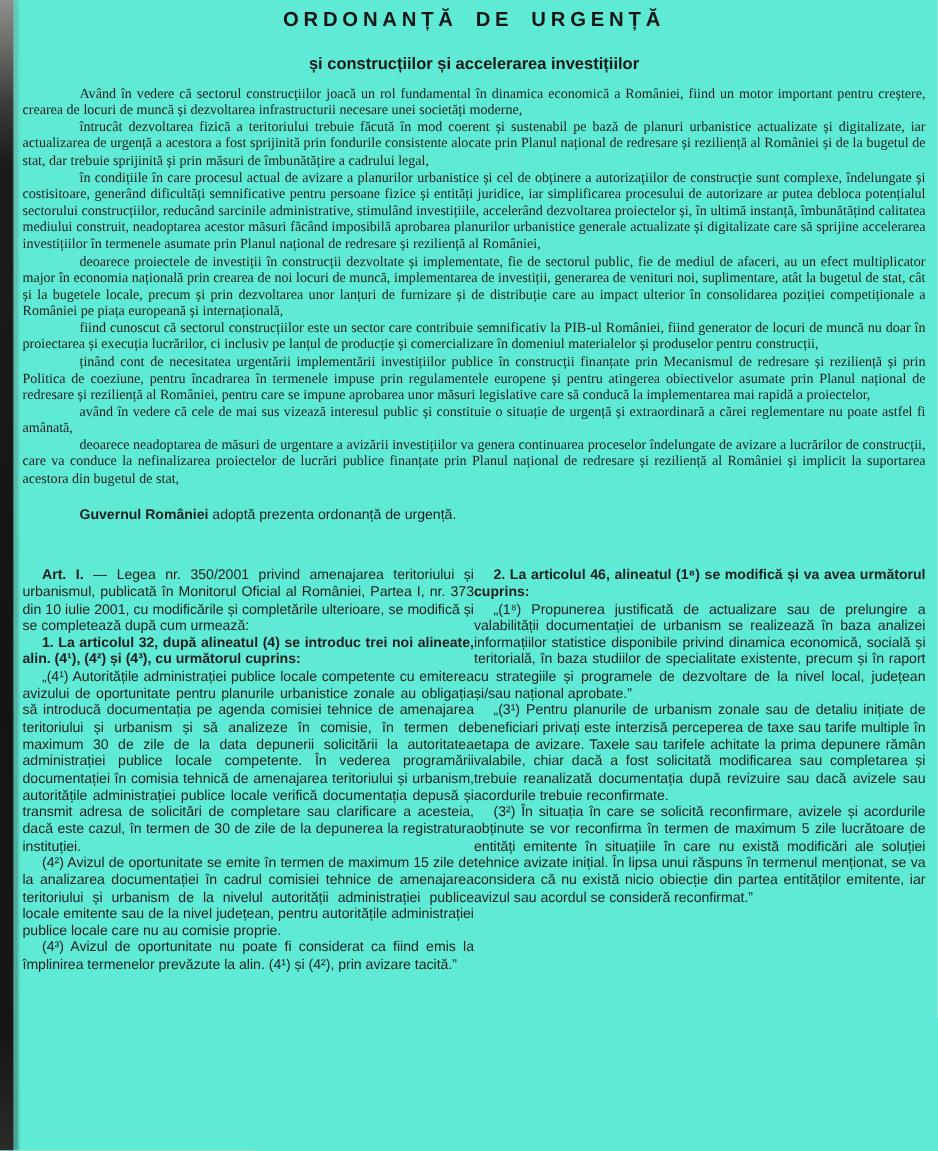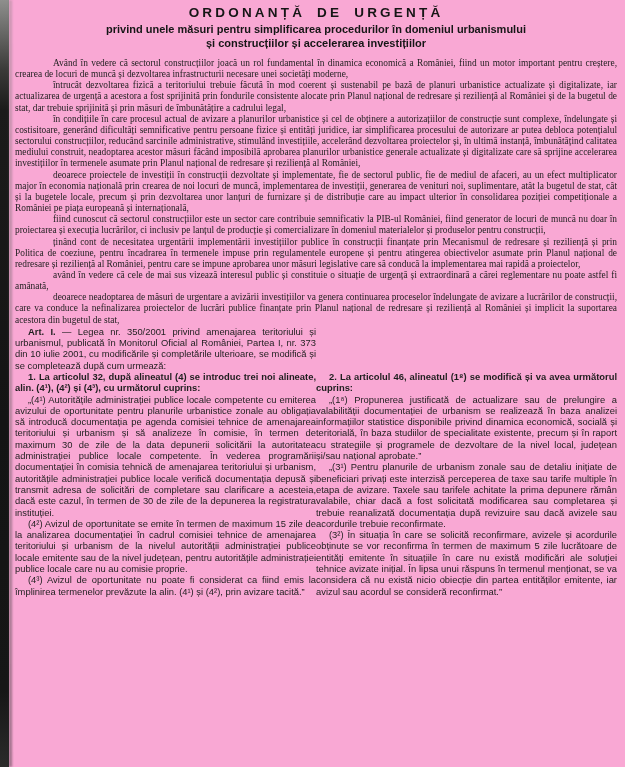--- a/index.html
+++ b/index.html
@@ -3,21 +3,21 @@
 <meta charset="utf-8">
 <style>
   html,body{margin:0;padding:0;}
   body{
     width:625px;height:767px;overflow:hidden;
     background:#e9e8e6;
     font-family:"Liberation Sans","DejaVu Sans",sans-serif;
   }
   .page{
     position:relative;width:625px;height:767px;
-    background:#f9a8d4;color:#1e1e1e;
+    background:#5eead4;color:#1e1e1e;
     -webkit-font-smoothing:antialiased;
   }
   
   .scan-edge{
     position:absolute;left:0;top:0;width:9px;height:767px;
     background:linear-gradient(to bottom,
       #8f8f8d 0px,#6b6b69 30px,#3a3a38 70px,
       #1b1b1a 110px,#141414 420px,#161616 690px,#2b2b2a 767px);
   }
   .scan-edge::after{
@@ -46,21 +46,21 @@
     font-family:Liberation Serif, serif;
   }
   .para{margin:0;}
   .preamble .para{text-indent:38px;}
   .enactment{
     margin:11px 0 0 0;
     font-size:9.4px;line-height:11.2px;
     text-indent:38px;text-align:left;
   }
   .columns{
-    display:flex;margin-top:0;align-items:flex-end;
+    display:flex;margin-top:29px;
   }
   .col{
     flex:1;min-width:0;
     font-size:9.4px;line-height:11.3px;
     text-align:justify;
   }
   .col .para{text-indent:13px;}
   .para.bold{font-weight:bold;}
   .seg-b{font-weight:bold;}
 </style>
@@ -68,35 +68,36 @@
 <body>
 
 <div class="page">
   <div class="scan-edge"></div>
 
   <div class="content">
 
     <h1 class="doc-title">ORDONANȚĂ DE URGENȚĂ</h1>
 
     <p class="doc-subtitle">
-      <span>privind unele măsuri pentru simplificarea procedurilor în domeniul urbanismului</span><br>
+      <br>
       <span>și construcțiilor și accelerarea investițiilor</span>
     </p>
 
     <div class="preamble">
         <p class="para"><span>Având în vedere că sectorul construcțiilor joacă un rol fundamental în dinamica economică a României, fiind un motor important pentru creștere, crearea de locuri de muncă și dezvoltarea infrastructurii necesare unei societăți moderne,</span></p>
         <p class="para"><span>întrucât dezvoltarea fizică a teritoriului trebuie făcută în mod coerent și sustenabil pe bază de planuri urbanistice actualizate și digitalizate, iar actualizarea de urgență a acestora a fost sprijinită prin fondurile consistente alocate prin Planul național de redresare și reziliență al României și de la bugetul de stat, dar trebuie sprijinită și prin măsuri de îmbunătățire a cadrului legal,</span></p>
         <p class="para"><span>în condițiile în care procesul actual de avizare a planurilor urbanistice și cel de obținere a autorizațiilor de construcție sunt complexe, îndelungate și costisitoare, generând dificultăți semnificative pentru persoane fizice și entități juridice, iar simplificarea procesului de autorizare ar putea debloca potențialul sectorului construcțiilor, reducând sarcinile administrative, stimulând investițiile, accelerând dezvoltarea proiectelor și, în ultimă instanță, îmbunătățind calitatea mediului construit, neadoptarea acestor măsuri făcând imposibilă aprobarea planurilor urbanistice generale actualizate și digitalizate care să sprijine accelerarea investițiilor în termenele asumate prin Planul național de redresare și reziliență al României,</span></p>
         <p class="para"><span>deoarece proiectele de investiții în construcții dezvoltate și implementate, fie de sectorul public, fie de mediul de afaceri, au un efect multiplicator major în economia națională prin crearea de noi locuri de muncă, implementarea de investiții, generarea de venituri noi, suplimentare, atât la bugetul de stat, cât și la bugetele locale, precum și prin dezvoltarea unor lanțuri de furnizare și de distribuție care au impact ulterior în consolidarea poziției competiționale a României pe piața europeană și internațională,</span></p>
         <p class="para"><span>fiind cunoscut că sectorul construcțiilor este un sector care contribuie semnificativ la PIB-ul României, fiind generator de locuri de muncă nu doar în proiectarea și execuția lucrărilor, ci inclusiv pe lanțul de producție și comercializare în domeniul materialelor și produselor pentru construcții,</span></p>
         <p class="para"><span>ținând cont de necesitatea urgentării implementării investițiilor publice în construcții finanțate prin Mecanismul de redresare și reziliență și prin Politica de coeziune, pentru încadrarea în termenele impuse prin regulamentele europene și pentru atingerea obiectivelor asumate prin Planul național de redresare și reziliență al României, pentru care se impune aprobarea unor măsuri legislative care să conducă la implementarea mai rapidă a proiectelor,</span></p>
         <p class="para"><span>având în vedere că cele de mai sus vizează interesul public și constituie o situație de urgență și extraordinară a cărei reglementare nu poate astfel fi amânată,</span></p>
         <p class="para"><span>deoarece neadoptarea de măsuri de urgentare a avizării investițiilor va genera continuarea proceselor îndelungate de avizare a lucrărilor de construcții, care va conduce la nefinalizarea proiectelor de lucrări publice finanțate prin Planul național de redresare și reziliență al României și implicit la suportarea acestora din bugetul de stat,</span></p>
       </div>
 
+    <p class="enactment"><span class="seg-b">Guvernul României</span><span> adoptă prezenta ordonanță de urgență.</span></p>
 
     <div class="columns">
       <div class="col">
           <p class="para"><span class="seg-b">Art. I.</span><span> — Legea nr. 350/2001 privind amenajarea teritoriului și urbanismul, publicată în Monitorul Oficial al României, Partea I, nr. 373 din 10 iulie 2001, cu modificările și completările ulterioare, se modifică și se completează după cum urmează:</span></p>
           <p class="para bold"><span>1. La articolul 32, după alineatul (4) se introduc trei noi alineate, alin. (4¹), (4²) și (4³), cu următorul cuprins:</span></p>
           <p class="para"><span>„(4¹) Autoritățile administrației publice locale competente cu emiterea avizului de oportunitate pentru planurile urbanistice zonale au obligația să introducă documentația pe agenda comisiei tehnice de amenajarea teritoriului și urbanism și să analizeze în comisie, în termen de maximum 30 de zile de la data depunerii solicitării la autoritatea administrației publice locale competente. În vederea programării documentației în comisia tehnică de amenajarea teritoriului și urbanism, autoritățile administrației publice locale verifică documentația depusă și transmit adresa de solicitări de completare sau clarificare a acesteia, dacă este cazul, în termen de 30 de zile de la depunerea la registratura instituției.</span></p>
           <p class="para"><span>(4²) Avizul de oportunitate se emite în termen de maximum 15 zile de la analizarea documentației în cadrul comisiei tehnice de amenajarea teritoriului și urbanism de la nivelul autorității administrației publice locale emitente sau de la nivel județean, pentru autoritățile administrației publice locale care nu au comisie proprie.</span></p>
           <p class="para"><span>(4³) Avizul de oportunitate nu poate fi considerat ca fiind emis la împlinirea termenelor prevăzute la alin. (4¹) și (4²), prin avizare tacită.”</span></p>
         </div>
       <div class="col">

